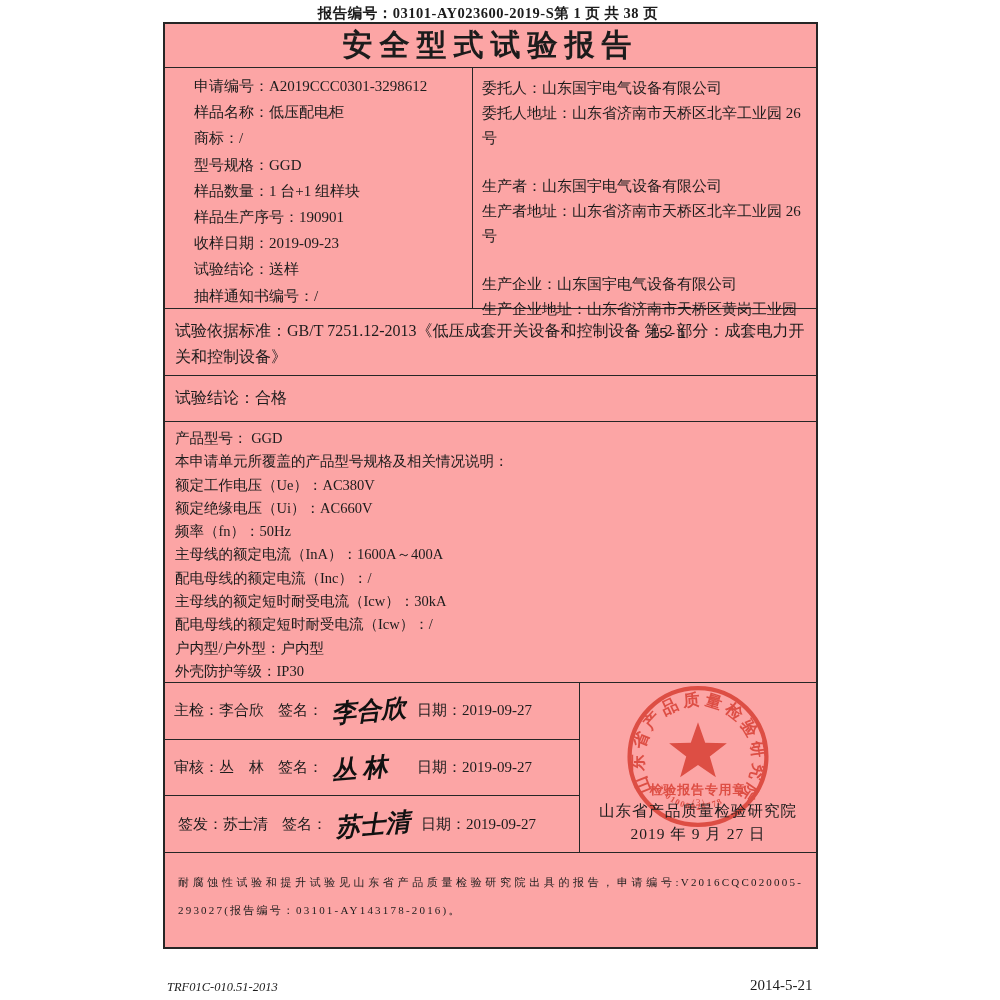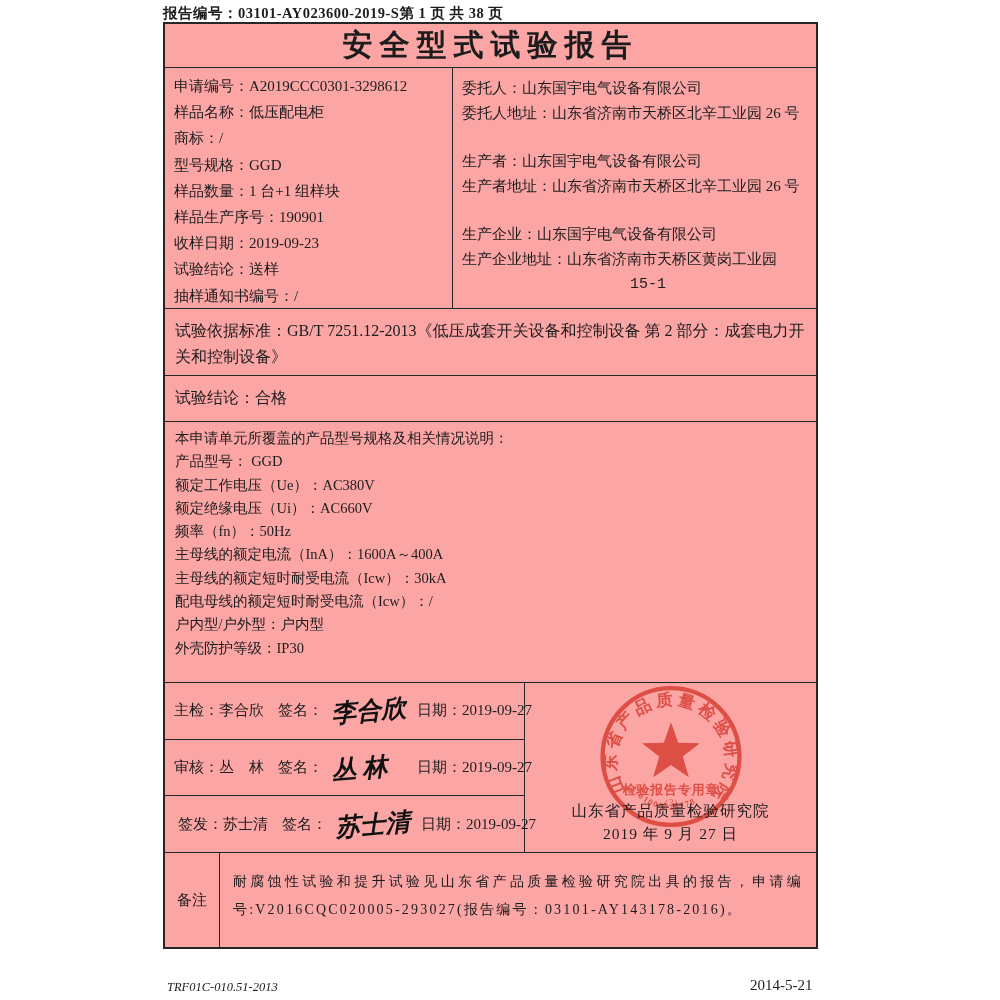--- a/index.html
+++ b/index.html
@@ -3,50 +3,50 @@
 <meta charset="utf-8">
 <style>
   html,body{margin:0;padding:0;background:#ffffff;}
   body{
     width:1000px;height:1000px;position:relative;
     font-family:"Liberation Serif","DejaVu Serif",serif;
     color:#1c1c1c;
   }
   .page-header{
     position:absolute;left:163px;top:4px;width:650px;
-    display:flex;justify-content:flex-start;
+    display:flex;justify-content:center;
     font-weight:bold;font-size:14.5px;letter-spacing:.5px;
   }
   .report-table{
     position:absolute;left:163px;top:22px;width:655px;
     border:2px solid #262626;box-sizing:border-box;background:#fca5a5;
   }
   .report-table .sect{border-bottom:1.5px solid #262626;box-sizing:border-box;}
   .report-table .sect:last-child{border-bottom:none;}
   .title-box{
     height:44px;display:flex;align-items:center;justify-content:center;
     font-size:30px;font-weight:bold;letter-spacing:7px;
   }
-  .row-info{display:flex;height:241px;}
+  .row-info{display:flex;height:241px;padding-left:20px;}
   .info-left{
     width:288px;border-right:1.5px solid #262626;box-sizing:border-box;
     padding:5px 8px 0 9px;font-size:15px;
   }
   .info-left .line{line-height:26.2px;white-space:nowrap;}
   .info-right{flex:1;padding:8px 6px 0 9px;font-size:15px;}
   .info-right .group{margin-bottom:23px;}
   .info-right .line{line-height:25px;}
   .info-right .addr2{padding-left:168px;font-family:Liberation Mono, monospace;}
   .row-standard{height:67px;padding:9px 10px 0 10px;font-size:16px;line-height:26px;}
   .row-conclusion{height:46px;padding:12px 10px 0 10px;font-size:16px;}
   .row-specs{height:261px;padding:5px 10px 0 10px;font-size:14.5px;}
   .row-specs .line{line-height:23.3px;white-space:nowrap;}
   .row-signs{display:flex;height:170px;}
   .signs-left{
-    width:360px;border-right:1.5px solid #262626;box-sizing:border-box;
+    width:415px;border-right:1.5px solid #262626;box-sizing:border-box;
     display:flex;flex-direction:column;
   }
   .sign-row{
     flex:1;border-bottom:1.5px solid #262626;display:flex;align-items:center;
     padding:0 6px 0 9px;font-size:15px;white-space:nowrap;
   }
   .sign-row:last-child{border-bottom:none;padding-left:13px;}
   .sig-name{margin-right:14px;}
   .signature{
     font-size:25px;font-style:italic;font-weight:bold;
@@ -56,21 +56,21 @@
   .signs-right{flex:1;position:relative;text-align:center;}
   .seal-svg{position:absolute;left:50%;top:1px;transform:translateX(-50%);}
   .seal-org{position:absolute;left:0;right:0;bottom:30px;font-size:15.5px;letter-spacing:1px;}
   .seal-date{position:absolute;left:0;right:0;bottom:7px;font-size:15.5px;letter-spacing:1px;margin-top:27px;}
   .row-remark{display:flex;height:94px;}
   .remark-label{
     width:55px;border-right:1.5px solid #262626;box-sizing:border-box;
     display:flex;align-items:center;justify-content:center;font-size:15px;
   }
   .remark-text{
-    flex:1;padding:15px 13px 0 13px;font-size:14px;line-height:28px;
+    flex:1;padding:15px 13px 0 13px;font-size:11px;line-height:28px;
     text-align:justify;letter-spacing:2.2px;
   }
   .page-footer-left{position:absolute;left:167px;top:980px;font-size:12.5px;font-style:italic;}
   .page-footer-right{position:absolute;left:750px;top:977px;font-size:15px;font-family:Liberation Serif, serif;}
   .seal-text{fill:#dd4e44;}
 </style>
 </head>
 <body>
 
 <div class="page-header">
@@ -113,26 +113,27 @@
 
   <div class="row-standard sect">
     <span>试验依据标准：</span><span>GB/T 7251.12-2013《低压成套开关设备和控制设备 第 2 部分：成套电力开关和控制设备》</span>
   </div>
 
   <div class="row-conclusion sect">
     <span>试验结论：</span><span>合格</span>
   </div>
 
   <div class="row-specs sect">
+    <div class="line"><span>产品型号：</span>&nbsp;<span>GGD</span></div>
     <div class="line">本申请单元所覆盖的产品型号规格及相关情况说明：</div>
-    <div class="line"><span>产品型号：</span>&nbsp;<span>GGD</span></div>
     <div class="line"><span>额定工作电压（Ue）：</span><span>AC380V</span></div>
     <div class="line"><span>额定绝缘电压（Ui）：</span><span>AC660V</span></div>
     <div class="line"><span>频率（fn）：</span><span>50Hz</span></div>
     <div class="line"><span>主母线的额定电流（InA）：</span><span>1600A～400A</span></div>
+    <div class="line"><span>配电母线的额定电流（Inc）：</span><span>/</span></div>
     <div class="line"><span>主母线的额定短时耐受电流（Icw）：</span><span>30kA</span></div>
     <div class="line"><span>配电母线的额定短时耐受电流（Icw）：</span><span>/</span></div>
     <div class="line"><span>户内型/户外型：</span><span>户内型</span></div>
     <div class="line"><span>外壳防护等级：</span><span>IP30</span></div>
   </div>
 
   <div class="row-signs sect">
     <div class="signs-left">
       <div class="sign-row">
         <span>主检：</span>
@@ -175,20 +176,19 @@
         <text class="seal-text" font-size="9" letter-spacing="1.5" font-weight="bold">
           <textPath href="#arcBottom" startOffset="4%">3701008025778</textPath>
         </text>
       </svg>
       <div class="seal-org">山东省产品质量检验研究院</div>
       <div class="seal-date">2019 年 9 月 27 日</div>
     </div>
   </div>
 
   <div class="row-remark sect">
-    <div class="remark-label">备注</div>
     <div class="remark-text">耐腐蚀性试验和提升试验见山东省产品质量检验研究院出具的报告，申请编号:V2016CQC020005-293027(报告编号：03101-AY143178-2016)。</div>
   </div>
 
 </div>
 
 <div class="page-footer-left">TRF01C-010.51-2013</div>
 <div class="page-footer-right">2014-5-21</div>
 
 </body></html>

